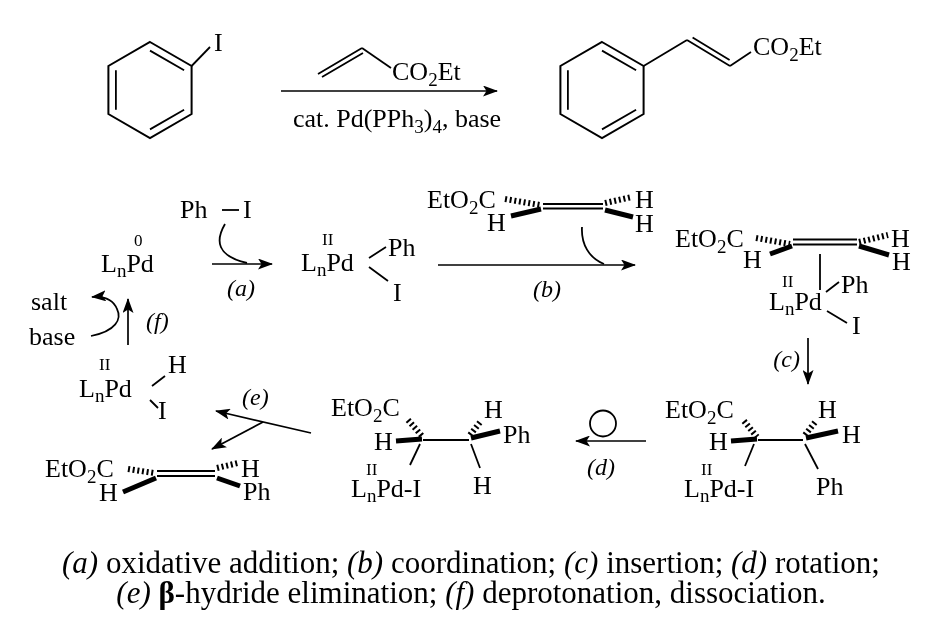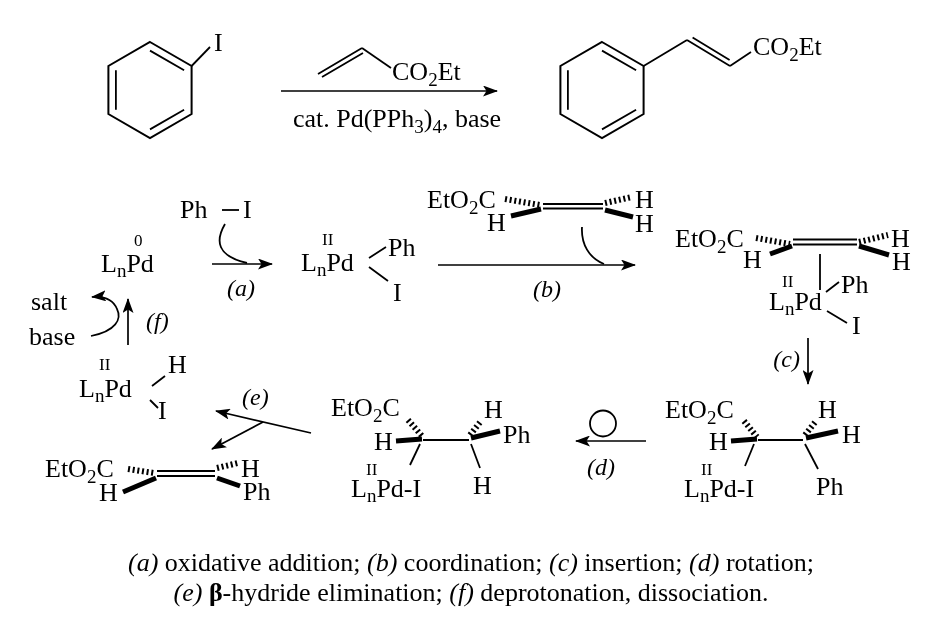--- a/index.html
+++ b/index.html
@@ -8,21 +8,21 @@
   svg text{font-family:"Liberation Serif",serif;fill:#000;}
   .t{font-size:26px;}
   .sm{font-size:17px;}
   .lbl{font-size:24px;font-style:italic;}
   .bond{stroke:#000;stroke-width:1.8;fill:none;}
   .ring{stroke:#000;stroke-width:2;fill:none;}
   .arrow{stroke:#000;stroke-width:1.7;fill:none;}
   .wedge{stroke:#000;stroke-width:5;fill:none;}
   .hash{stroke:#000;stroke-width:6;fill:none;stroke-dasharray:2 2.7;}
   .caption{position:absolute;left:0;top:548px;width:942px;text-align:center;
-           font-size:26px;color:#000;}
+           font-size:31px;color:#000;}
   .cap-line{line-height:30px;}
   .caption span{white-space:pre;}
   .it{font-style:italic;}
   .bd{font-weight:bold;}
 </style>
 </head>
 <body>
 
 <div id="page">
 <svg width="942" height="629" viewBox="0 0 942 629">

